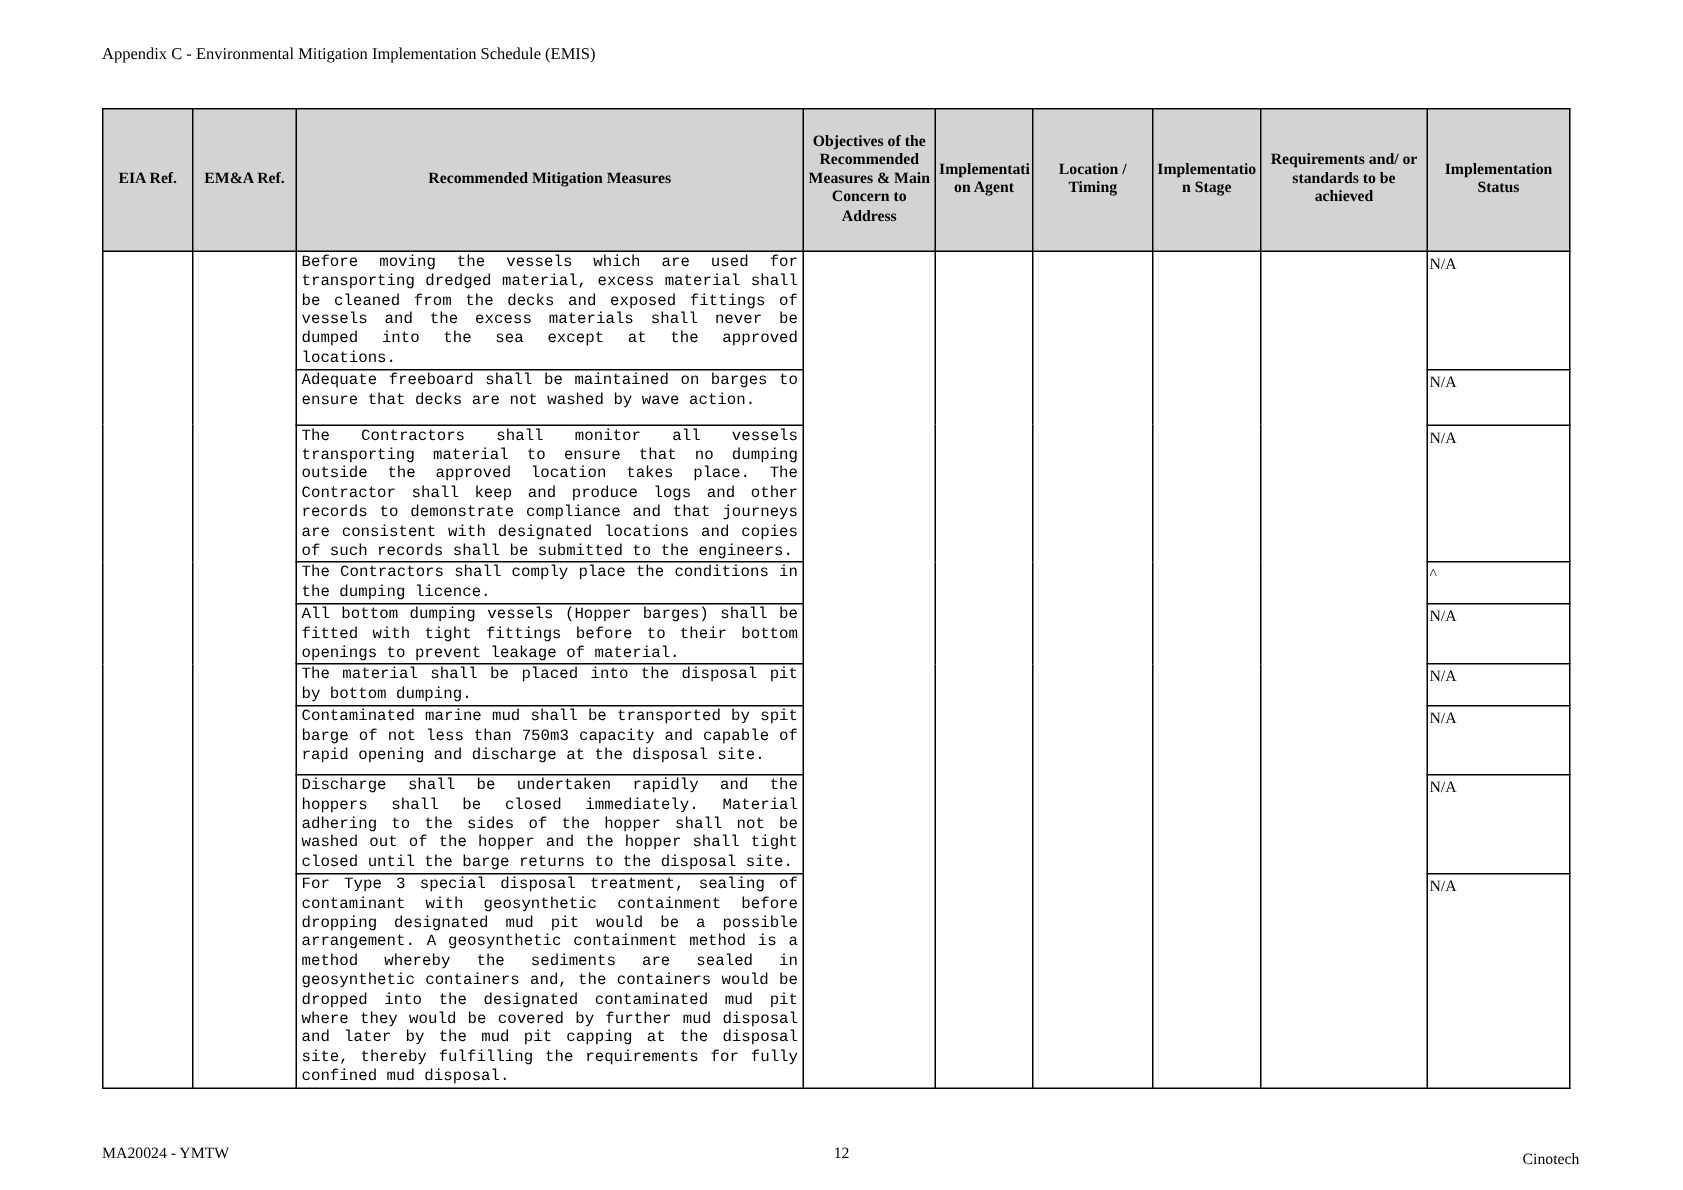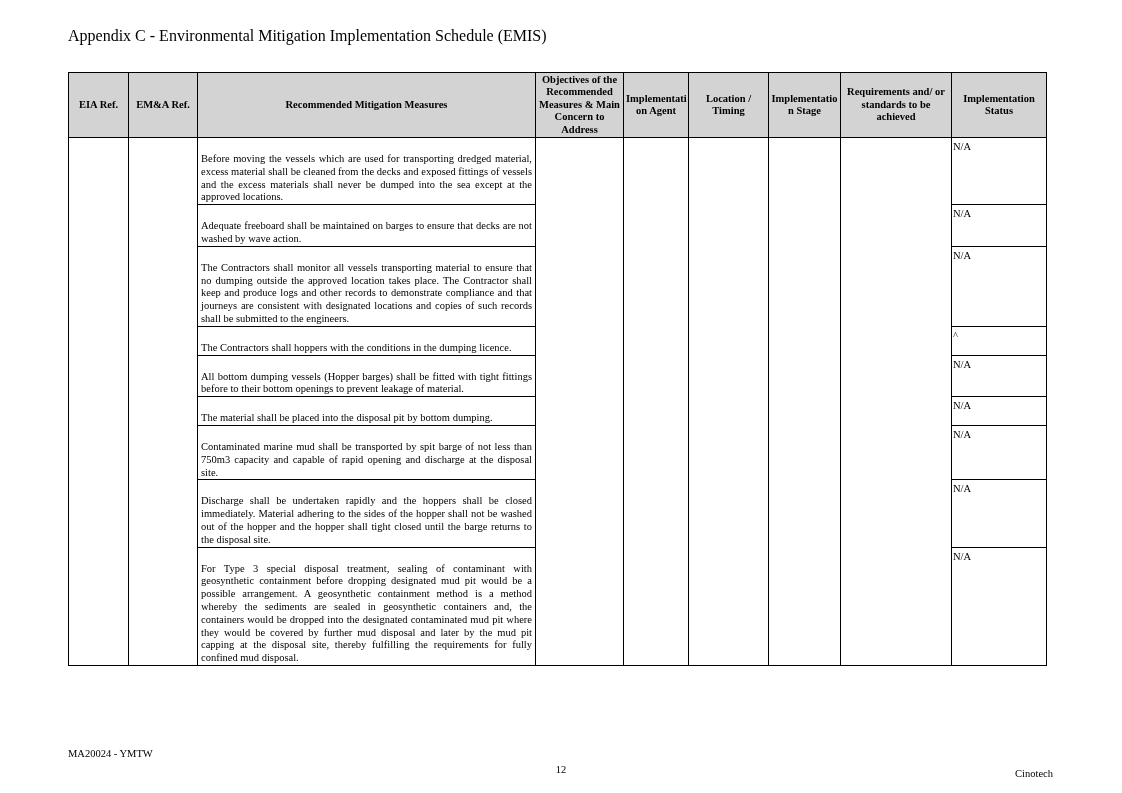--- a/index.html
+++ b/index.html
@@ -10,21 +10,21 @@
     background: #ffffff;
     color: #000000;
     font-family: "Liberation Serif", "DejaVu Serif", serif;
     position: relative;
     overflow: hidden;
   }
   .page-heading {
     position: absolute;
     left: 68px;
     top: 30px;
-    font-size: 16px;
+    font-size: 11px;
     line-height: 12px;
     white-space: nowrap;
   }
   table.emis {
     position: absolute;
     left: 68px;
     top: 72px;
     width: 978px;
     border-collapse: collapse;
     table-layout: fixed;
@@ -32,49 +32,50 @@
   table.emis th, table.emis td {
     border: 1px solid #000000;
   }
   table.emis th {
     background: #d3d3d3;
     font-weight: bold;
     font-size: 10.5px;
     line-height: 12.4px;
     vertical-align: middle;
     white-space: pre-line;
-    padding: 1px 2px;
+    padding: 16px 2px;
     height: 64px;
   }
   td.measure-cell {
     font-size: 10.5px;
     line-height: 12.8px;
     text-align: justify;
     vertical-align: top;
-    padding: 15px 3px 0 3px;
+    padding: 1px 3px 0 3px;
+    font-family: Liberation Mono, monospace;
   }
   td.status-cell {
     font-size: 10.5px;
     line-height: 12px;
     vertical-align: top;
     padding: 3px 1px 0 1px;
   }
   td.empty-cell {
     vertical-align: top;
     padding: 1px 2px;
   }
   .footer {
     position: absolute;
     left: 0;
     top: 748px;
     width: 100%;
     font-size: 10.5px;
     line-height: 12px;
   }
-  .footer .footer-left  { position: absolute; left: 68px;  top: 0; white-space: nowrap; }
+  .footer .footer-left  { position: absolute; left: 68px;  top: 16px; white-space: nowrap; }
   .footer .footer-page  { position: absolute; left: 0; right: 0; top: 16px; text-align: center; }
   .footer .footer-right { position: absolute; right: 69px; top: 0; white-space: nowrap; margin-top: 20px; }
 </style>
 </head>
 <body>
 
 <div class="page-heading">Appendix C - Environmental Mitigation Implementation Schedule (EMIS)</div>
 
 <table class="emis">
   <colgroup>
@@ -125,21 +126,21 @@
     </tr>
     <tr style="height:37px">
       <td class="measure-cell">Adequate freeboard shall be maintained on barges to ensure that decks are not washed by wave action.</td>
       <td class="status-cell">N/A</td>
     </tr>
     <tr style="height:76px">
       <td class="measure-cell">The Contractors shall monitor all vessels transporting material to ensure that no dumping outside the approved location takes place. The Contractor shall keep and produce logs and other records to demonstrate compliance and that journeys are consistent with designated locations and copies of such records shall be submitted to the engineers.</td>
       <td class="status-cell">N/A</td>
     </tr>
     <tr style="height:26px">
-      <td class="measure-cell">The Contractors shall hoppers with the conditions in the dumping licence.</td>
+      <td class="measure-cell">The Contractors shall comply place the conditions in the dumping licence.</td>
       <td class="status-cell">^</td>
     </tr>
     <tr style="height:36px">
       <td class="measure-cell">All bottom dumping vessels (Hopper barges) shall be fitted with tight fittings before to their bottom openings to prevent leakage of material.</td>
       <td class="status-cell">N/A</td>
     </tr>
     <tr style="height:27px">
       <td class="measure-cell">The material shall be placed into the disposal pit by bottom dumping.</td>
       <td class="status-cell">N/A</td>
     </tr>

